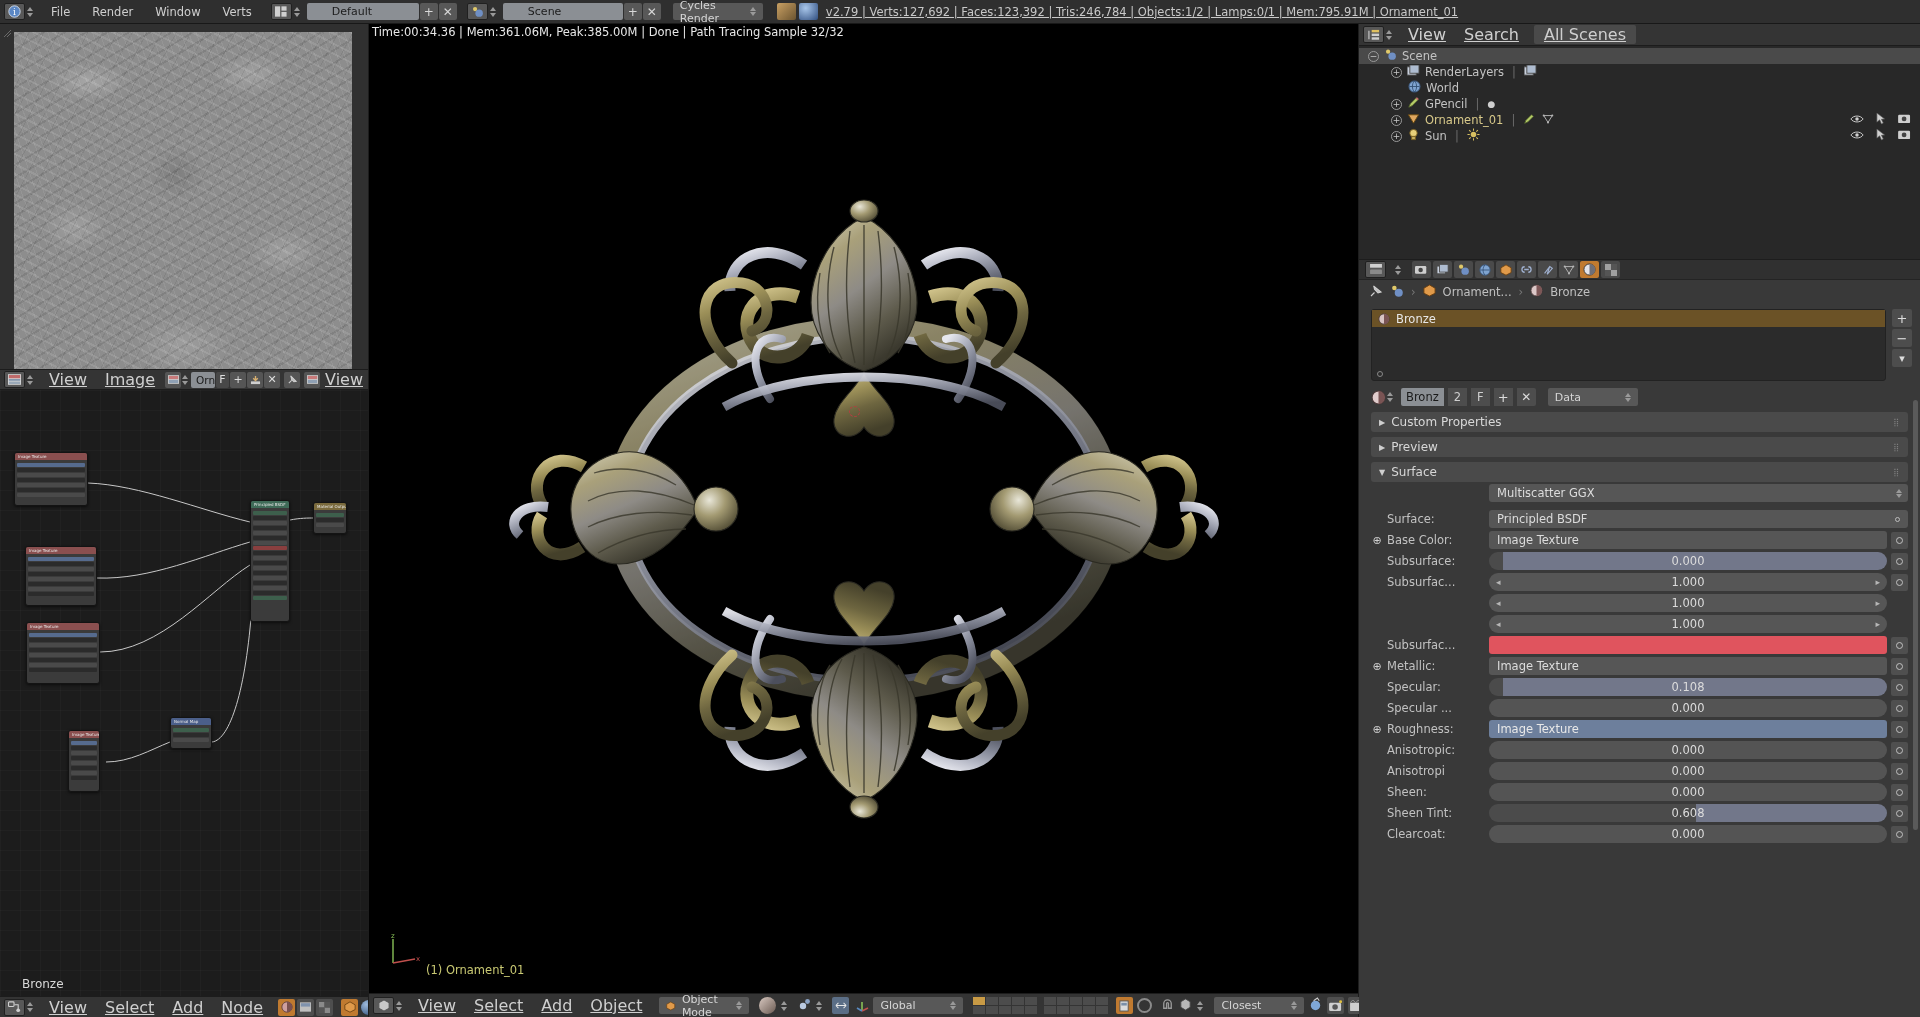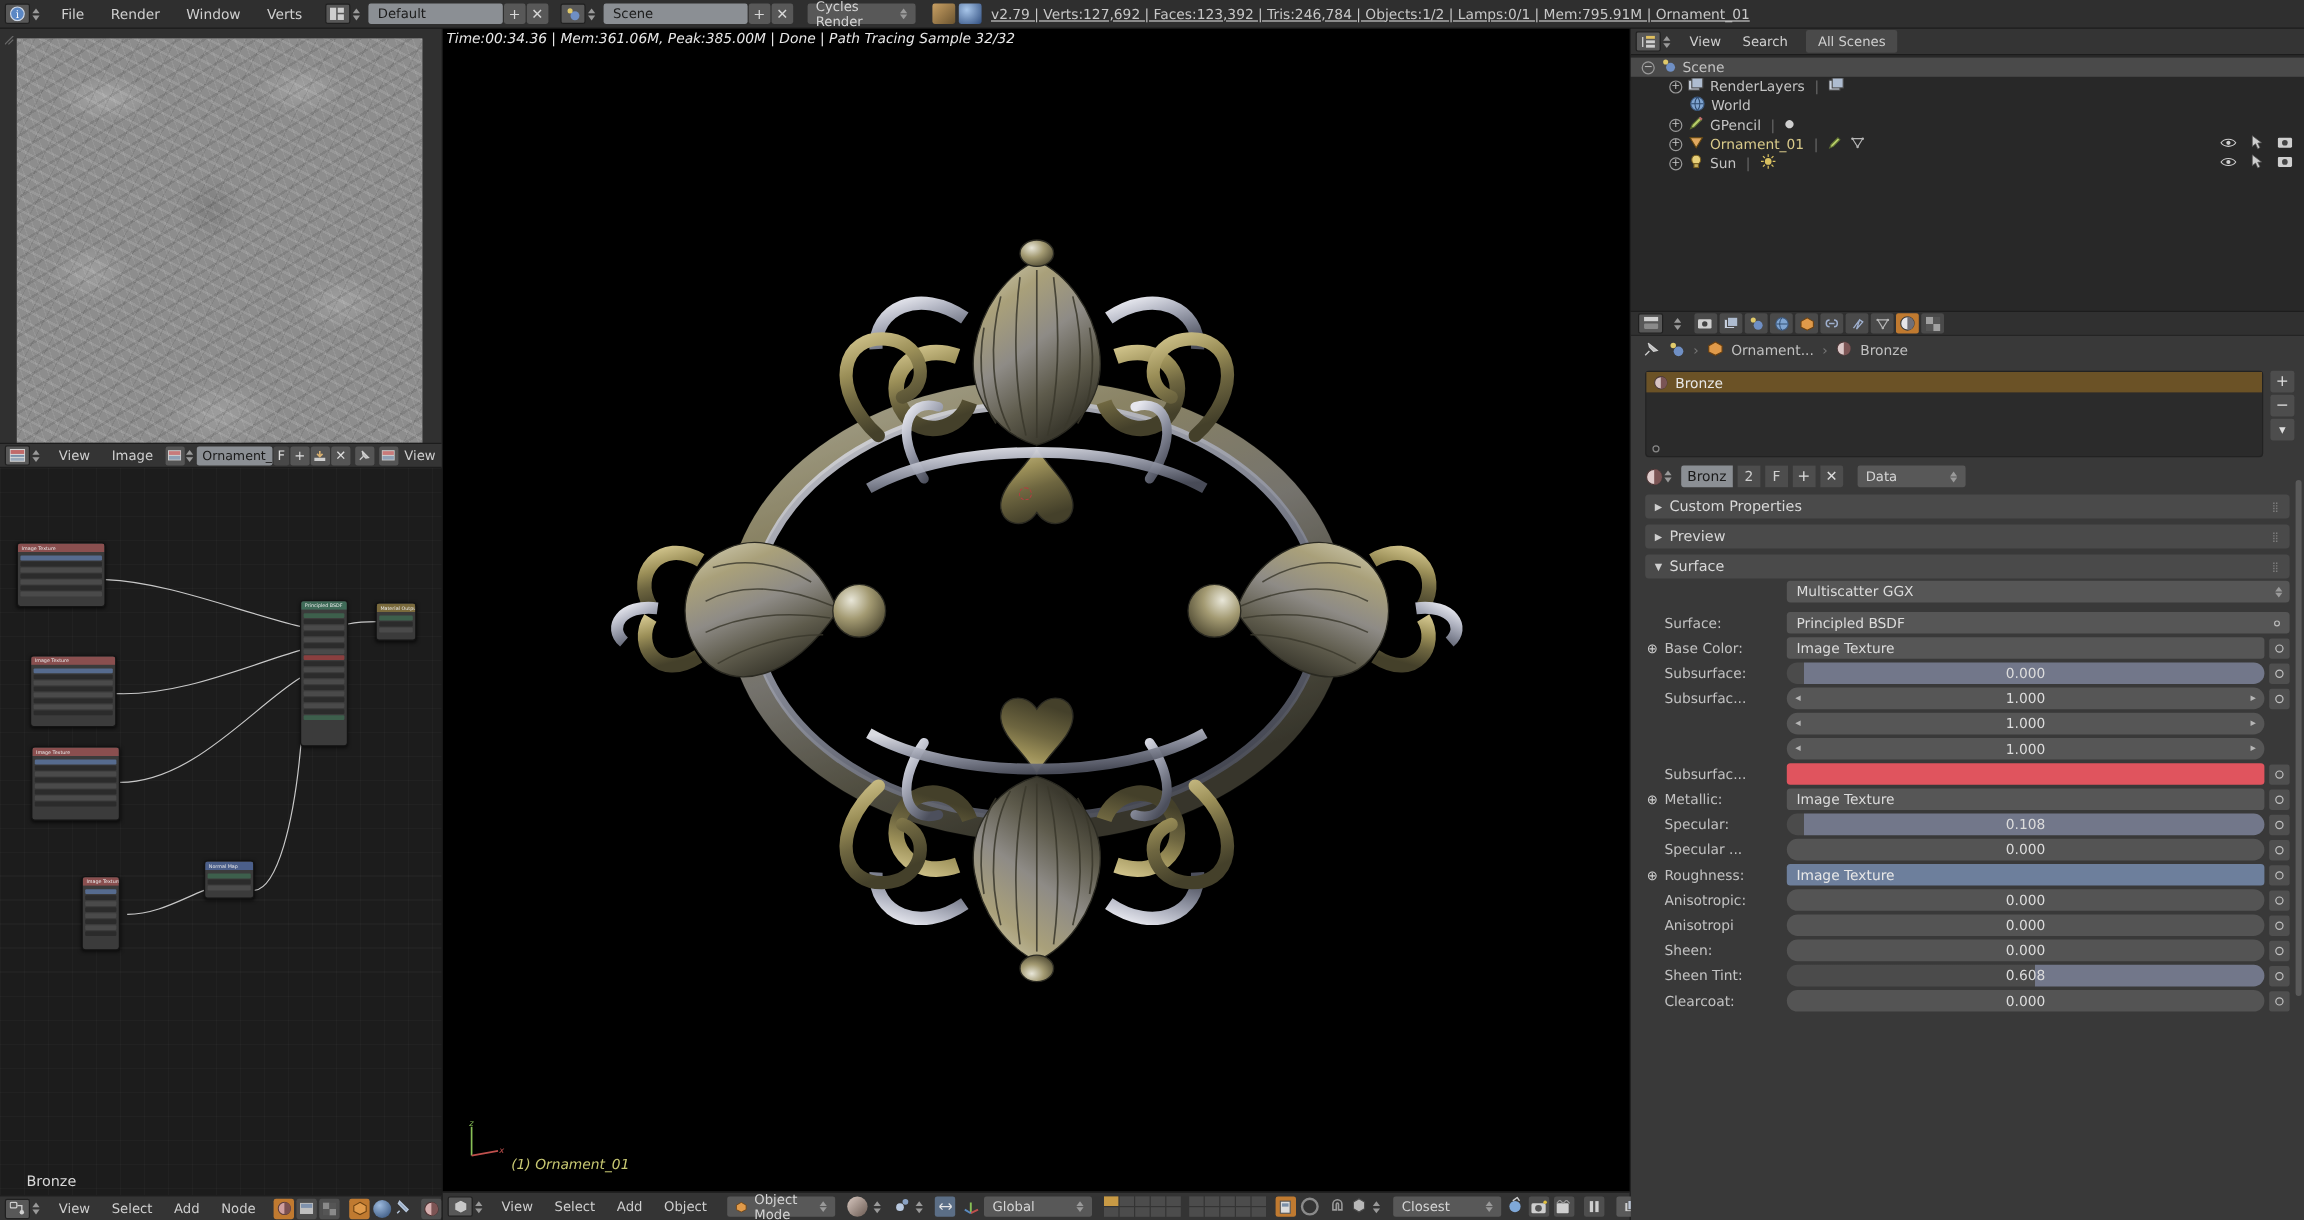--- a/index.html
+++ b/index.html
@@ -32,21 +32,21 @@
   .spin-arrows i { display:block; width:0;height:0;border-left:3px solid transparent;
     border-right:3px solid transparent; }
   .spin-arrows i.up { border-bottom:4px solid #9a9a9a; margin-bottom:2px; }
   .spin-arrows i.dn { border-top:4px solid #9a9a9a; }
   .menu-item {
     padding: 0 11px; height: 24px; line-height: 24px; color: #cfcfcf;
     font-size: 11.5px; white-space: nowrap; cursor: default;
   }
   .tb-field {
     height: 17px; background: #8b8f94; border: none; border-radius: 2px;
-    display: flex; align-items: center; padding: 0 8px; color: #1c1c1c;
+    display: flex; align-items: center; padding: 0 25px; color: #1c1c1c;
     font-size: 11px; white-space: nowrap;
   }
   .tb-btn {
     width: 18px; height: 17px; background: #585858; border-radius: 2px;
     display: flex; align-items: center; justify-content: center;
     color: #d8d8d8; font-size: 12px; margin-left: 1px; flex: none;
   }
   .tb-sel {
     height: 17px; background: #585858; border-radius: 2px; display: flex;
     align-items: center; padding: 0 7px; color: #d5d5d5; font-size: 11px;
@@ -76,21 +76,21 @@
       radial-gradient(ellipse 48px 36px at 18% 55%, rgba(255,255,255,.16), rgba(0,0,0,0) 70%),
       radial-gradient(ellipse 52px 34px at 80% 62%, rgba(255,255,255,.16), rgba(0,0,0,0) 70%),
       radial-gradient(ellipse 70px 40px at 50% 88%, rgba(255,255,255,.14), rgba(0,0,0,0) 72%),
       radial-gradient(ellipse 40px 40px at 48% 40%, rgba(0,0,0,.10), rgba(0,0,0,0) 70%);
   }
   .uv-header {
     position:absolute; left:0; bottom:0; width:368px; height:21px; background:#343434;
     display:flex; align-items:center; padding-left:4px;
     border-top:1px solid #1c1c1c; border-bottom:1px solid #1c1c1c;
   }
-  .hm { padding:0 9px; color:#cfcfcf; font-size:11px; line-height:19px; white-space:nowrap; }
+  .hm { padding:0 9px; color:#cfcfcf; font-size:16px; line-height:19px; white-space:nowrap;text-decoration:underline; }
   .img-field { height:16px; background:#8b8f94; border-radius:2px; display:flex;
     align-items:center; padding:0 5px; color:#1a1a1a; font-size:10.5px;
     max-width:104px; overflow:hidden; white-space:nowrap; }
   .sm-btn { width:16px;height:16px; background:#555; border-radius:2px; display:flex;
     align-items:center; justify-content:center; color:#ddd; font-size:11px;
     margin-left:1px; flex:none; }
 
   
   .node-area { position:absolute; left:0; top:366px; width:368px; height:627px;
     background:#1c1c1c; overflow:hidden; }
@@ -116,21 +116,21 @@
   .node-name {
     position:absolute; left:22px; bottom:26px; color:#d8d8d8; font-size:12px;
   }
   .node-header {
     position:absolute; left:0; bottom:0; width:368px; height:21px; background:#343434;
     display:flex; align-items:center; padding-left:4px; border-top:1px solid #1c1c1c;
   }
 
   
   .view3d { position:absolute; left:369px; top:24px; width:989px; height:969px;
-    background:#000; overflow:hidden;font-style:italic; }
+    background:#000; overflow:hidden; }
   .render-info {
     position:absolute; left:3px; top:1px; color:#e8e8e8; font-size:11.5px;
     white-space:nowrap; text-shadow:0 0 2px #000;
   }
   .obj-label { position:absolute; left:57px; bottom:16px; color:#c9c973; font-size:11.5px; }
   .axis-gizmo { position:absolute; left:20px; bottom:26px; width:34px; height:34px; }
   .origin-dot {
     position:absolute; width:11px; height:11px; border:1.5px dashed #b04040;
     border-radius:50%; left:480px; top:382px;
   }

